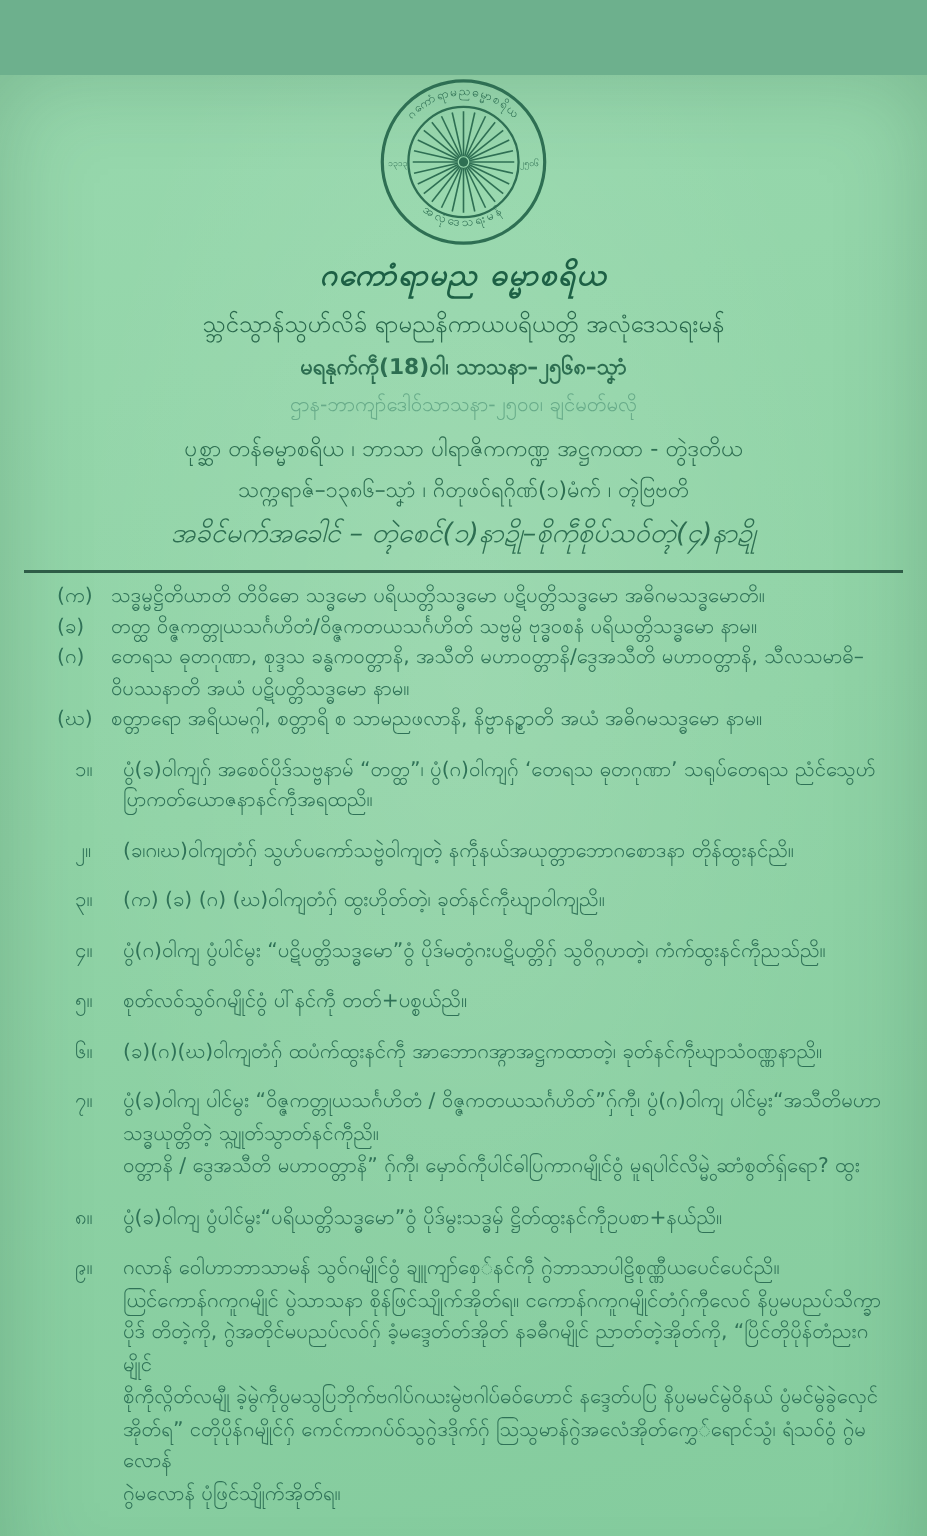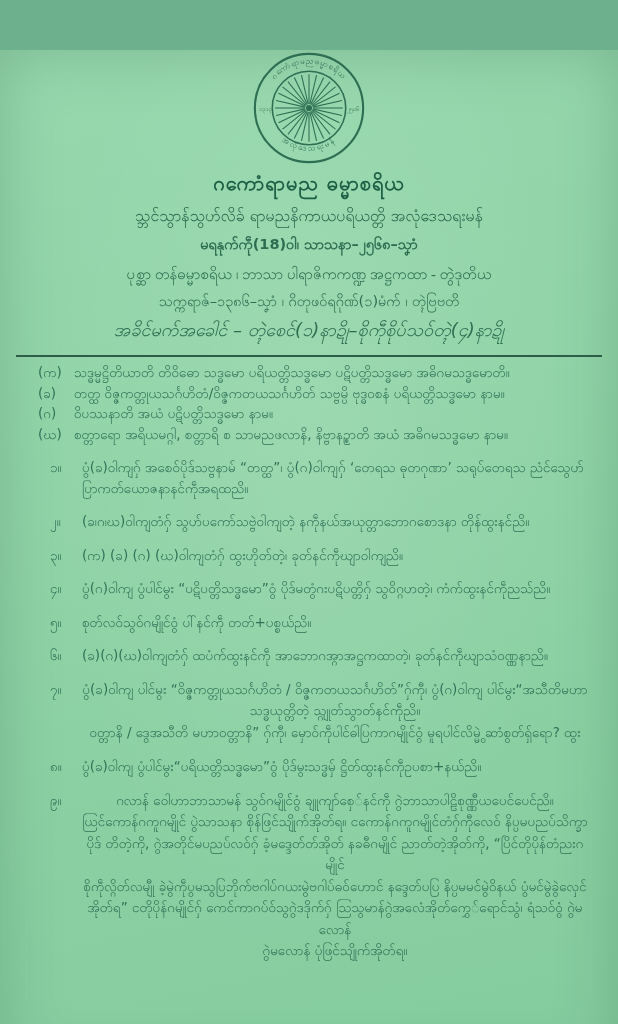--- a/index.html
+++ b/index.html
@@ -24,43 +24,43 @@
   .seal{
     width:116px;height:116px;
     margin:50px auto 4px auto;
     display:block;
   }
   .seal svg{width:100%;height:100%;display:block;}
   
   .hdr{text-align:center;}
   .title{
     font-size:20px;font-weight:bold;color:#1d6045;
-    letter-spacing:1px;margin-top:2px;
+    letter-spacing:1px;margin-top:2px;font-style:italic;
   }
   .sub1{font-size:16px;font-weight:normal;color:#29684c;margin-top:5px;}
   .sub2{font-size:14.5px;font-weight:bold;color:#2d6e51;margin-top:6px;}
   .sub3{font-size:13.5px;color:#67ab89;margin-top:5px;}
-  .sub4{font-size:15px;color:#2d6e51;margin-top:8px;font-family:Liberation Serif, serif;}
+  .sub4{font-size:15px;color:#2d6e51;margin-top:8px;}
   .sub5{font-size:14.5px;color:#2d6e51;margin-top:6px;}
   .sub6{font-size:18px;color:#2d6e51;margin-top:5px;font-style:italic;}
   .rule{
     border:0;border-top:2.5px solid #2e5d47;
     margin:10px -14px 0 -14px;
   }
   
   .passage{margin-top:5px;font-size:13.5px;line-height:20.5px;padding-left:8px;}
   .p-row{display:flex;align-items:flex-start;}
   .p-lab{flex:0 0 36px;}
   .p-body{flex:1;}
   
   .questions{font-size:13.5px;line-height:20.5px;padding-left:20px;}
   .q-row{display:flex;align-items:flex-start;margin-top:13px;}
   .q-num{flex:0 0 32px;}
   .q-body{flex:1;}
-  .q-row.long .q-body{line-height:21.5px;text-align:center;}
+  .q-row.long .q-body{line-height:21.5px;}
 </style>
 </head>
 <body>
 
 <div class="page">
 
   <div class="seal">
     <svg viewBox="0 0 120 120" xmlns="http://www.w3.org/2000/svg">
       <circle cx="60" cy="60" r="56" fill="none" stroke="#2e6f53" stroke-width="2.2"></circle>
       <circle cx="60" cy="60" r="38" fill="none" stroke="#2e6f53" stroke-width="1.6"></circle>
@@ -107,20 +107,21 @@
       </text>
       <text x="8" y="63" font-size="6" fill="#2e6f53" id="seal-left-num">၁၃၁၃</text>
       <text x="99" y="63" font-size="6" fill="#2e6f53" id="seal-right-num">၂၅၀၆</text>
     </svg>
   </div>
 
   <div class="hdr">
     <div class="title">ဂကောံရာမည ဓမ္မာစရိယ</div>
     <div class="sub1">သ္ဘင်သွာန်သွဟ်လိခ် ရာမညနိကာယပရိယတ္တိ အလုံဒေသရးမန်</div>
     <div class="sub2">မရနုက်ကဵု(18)ဝါ၊ သာသနာ–၂၅၆၈–သၞာံ</div>
+    <div class="sub3">ဌာန-ဘာကျာ်ဒေါဝ်သာသနာ-၂၅၀၀၊ ချင်မတ်မလို</div>
     <div class="sub4">ပုစ္ဆာ တန်ဓမ္မာစရိယ ၊ ဘာသာ ပါရာဇိကကဏ္ဍ အဋ္ဌကထာ - တွဲဒုတိယ</div>
     <div class="sub5">သက္ကရာဇ်–၁၃၈၆–သၞာံ ၊ ဂိတုဖဝ်ရဂိုဏ်(၁)မံက် ၊ တ္ၚဲဗြဗတိ</div>
     <div class="sub6">အခိင်မက်အခေါင် – တ္ၚဲစေင်(၁)နာဍို–စိုကဵုစိုပ်သဝ်တ္ၚဲ(၄)နာဍို</div>
   </div>
 
   <hr class="rule">
 
   <div class="passage">
       <div class="p-row">
         <span class="p-lab">(က)</span>
@@ -130,20 +131,21 @@
       </div>
       <div class="p-row">
         <span class="p-lab">(ခ)</span>
         <div class="p-body">
           <div>တတ္ထ ဝိဇ္ဇကတ္တုယသင်္ဂဟိတံ/ဝိဇ္ဇကတယသင်္ဂဟိတ် သဗ္ဗမ္ပိ ဗုဒ္ဓဝစနံ ပရိယတ္တိသဒ္ဓမော နာမ။</div>
         </div>
       </div>
       <div class="p-row">
         <span class="p-lab">(ဂ)</span>
         <div class="p-body">
+          <div>တေရသ ဓုတဂုဏာ, စုဒ္ဒသ ခန္ဓကဝတ္တာနိ, အသီတိ မဟာဝတ္တာနိ/ဒွေအသီတိ မဟာဝတ္တာနိ, သီလသမာဓိ–</div>
           <div>ဝိပဿနာတိ အယံ ပဋိပတ္တိသဒ္ဓမော နာမ။</div>
         </div>
       </div>
       <div class="p-row">
         <span class="p-lab">(ဃ)</span>
         <div class="p-body">
           <div>စတ္တာရော အရိယမဂ္ဂါ, စတ္တာရိ စ သာမညဖလာနိ, နိဗ္ဗာနဉ္စာတိ အယံ အဓိဂမသဒ္ဓမော နာမ။</div>
         </div>
       </div>
     </div>

